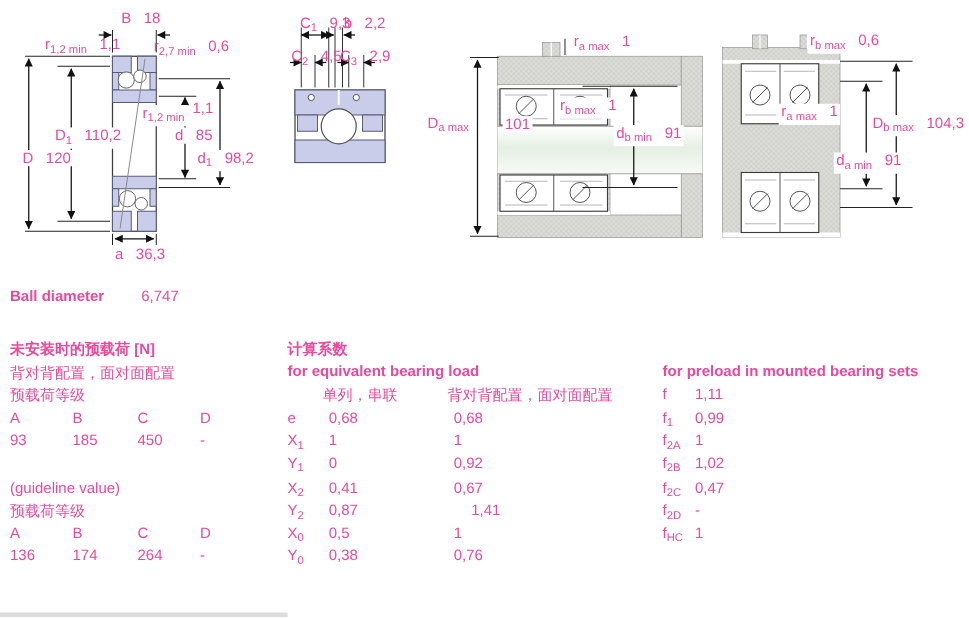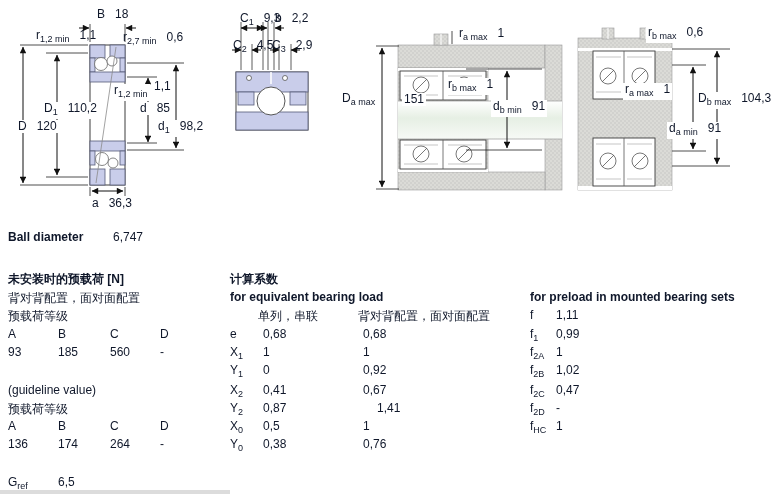--- a/index.html
+++ b/index.html
@@ -1,17 +1,17 @@
 <!DOCTYPE html>
 <html><head>
 <meta charset="utf-8">
 <style>
   html,body{margin:0;padding:0;background:#fff;}
   .stage{position:relative;width:775px;height:494px;background:#fff;overflow:hidden;
-         font-family:"Liberation Sans",sans-serif;font-size:12px;color:#0f172a;}
+         font-family:"Liberation Sans",sans-serif;font-size:12px;color:#ec4899;}
   svg{position:absolute;left:0;top:0;}
   .dim{position:absolute;white-space:nowrap;line-height:13px;}
   .dim .sb{font-size:9px;vertical-align:-3px;}
   .dim .vl{margin-left:10px;}
   .dim .vl0{margin-left:0;}
   .wbg{background:#fff;padding:0 2px;}
   .row{position:absolute;left:0;width:775px;height:15px;}
   .cell{position:absolute;top:0;white-space:nowrap;}
   .b{font-weight:bold;}
   .sb{font-size:9px;vertical-align:-3px;}
@@ -219,21 +219,21 @@
 <span class="dim wbg" style="left:156px;top:120px"><span>d</span><span class="sb">1</span><span class="vl">98,2</span></span>
 <span class="dim" style="left:92px;top:197px"><span>a</span><span class="vl">36,3</span></span>
 
 <span class="dim" style="left:240px;top:12px"><span>C</span><span class="sb">1</span><span class="vl">9,3</span></span>
 <span class="dim" style="left:275px;top:12px"><span>b</span><span class="vl">2,2</span></span>
 <span class="dim" style="left:233px;top:39px"><span>C</span><span class="sb">2</span><span class="vl">4,5</span></span>
 <span class="dim" style="left:272px;top:39px"><span>C</span><span class="sb">3</span><span class="vl">2,9</span></span>
 
 <span class="dim" style="left:459px;top:27px"><span>r</span><span class="sb">a max</span><span class="vl">1</span></span>
 <span class="dim wbg" style="left:340px;top:92px"><span>D</span><span class="sb">a max</span></span>
-<span class="dim wbg" style="left:402px;top:93px"><span class="vl0">151</span></span>
+<span class="dim wbg" style="left:402px;top:93px"><span class="vl0">101</span></span>
 <span class="dim wbg" style="left:446px;top:78px"><span>r</span><span class="sb">b max</span><span class="vl">1</span></span>
 <span class="dim wbg" style="left:491px;top:100px"><span>d</span><span class="sb">b min</span><span class="vl">91</span></span>
 
 <span class="dim wbg" style="left:646px;top:26px"><span>r</span><span class="sb">b max</span><span class="vl">0,6</span></span>
 <span class="dim wbg" style="left:623px;top:83px"><span>r</span><span class="sb">a max</span><span class="vl">1</span></span>
 <span class="dim wbg" style="left:696px;top:92px"><span>D</span><span class="sb">b max</span><span class="vl">104,3</span></span>
 <span class="dim wbg" style="left:667px;top:122px"><span>d</span><span class="sb">a min</span><span class="vl">91</span></span>
 
 <div class="row" style="top:230px">
   <span class="cell b" style="left:8px">Ball diameter</span>
@@ -263,21 +263,21 @@
   <span class="cell" style="left:160px">D</span>
   <span class="cell" style="left:230px"><span>e</span><span class="sb"></span></span>
   <span class="cell" style="left:263px">0,68</span>
   <span class="cell" style="left:363px">0,68</span>
   <span class="cell" style="left:530px"><span>f</span><span class="sb">1</span></span>
   <span class="cell" style="left:556px">0,99</span>
 </div>
 <div class="row" style="top:345px">
   <span class="cell" style="left:8px">93</span>
   <span class="cell" style="left:58px">185</span>
-  <span class="cell" style="left:110px">560</span>
+  <span class="cell" style="left:110px">450</span>
   <span class="cell" style="left:160px">-</span>
   <span class="cell" style="left:230px"><span>X</span><span class="sb">1</span></span>
   <span class="cell" style="left:263px">1</span>
   <span class="cell" style="left:363px">1</span>
   <span class="cell" style="left:530px"><span>f</span><span class="sb">2A</span></span>
   <span class="cell" style="left:556px">1</span>
 </div>
 <div class="row" style="top:363px">
   <span class="cell" style="left:230px"><span>Y</span><span class="sb">1</span></span>
   <span class="cell" style="left:263px">0</span>
@@ -314,18 +314,14 @@
 </div>
 <div class="row" style="top:437px">
   <span class="cell" style="left:8px">136</span>
   <span class="cell" style="left:58px">174</span>
   <span class="cell" style="left:110px">264</span>
   <span class="cell" style="left:160px">-</span>
   <span class="cell" style="left:230px"><span>Y</span><span class="sb">0</span></span>
   <span class="cell" style="left:263px">0,38</span>
   <span class="cell" style="left:363px">0,76</span>
 </div>
-<div class="row" style="top:475px">
-  <span class="cell" style="left:8px"><span>G</span><span class="sb">ref</span></span>
-  <span class="cell" style="left:58px">6,5</span>
-</div>
 
 </div>
 
 </body></html>

